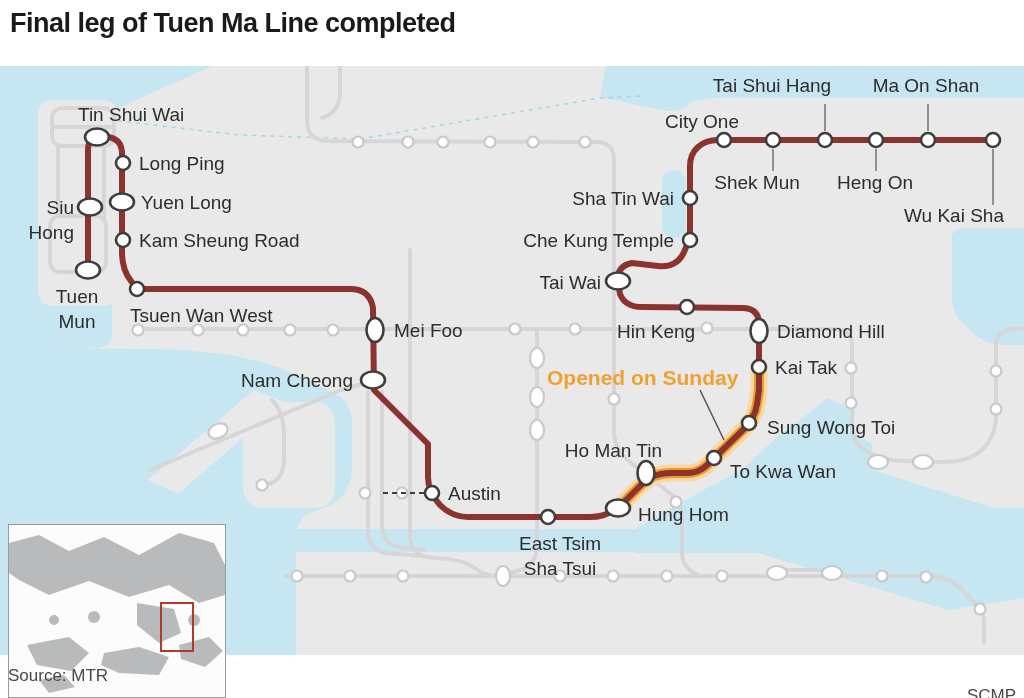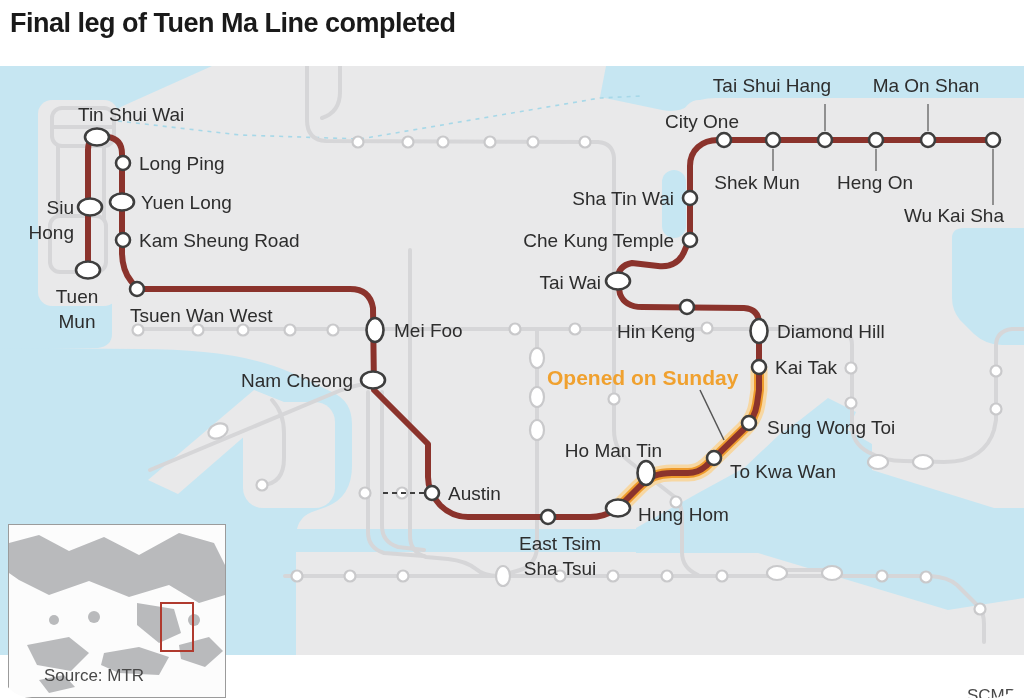--- a/index.html
+++ b/index.html
@@ -1,25 +1,25 @@
 <!DOCTYPE html>
 <html><head>
 <meta charset="utf-8">
 <style>
   html,body{margin:0;padding:0;background:#fff;}
   #page{position:relative;width:1024px;height:698px;background:#ffffff;overflow:hidden;
-        font-family:"Liberation Sans",sans-serif;border-radius:32px;}
+        font-family:"Liberation Sans",sans-serif;}
   #title{position:absolute;left:10px;top:8px;font-size:27px;font-weight:bold;color:#1a1a1a;
          letter-spacing:-0.5px;}
   #map-wrap{position:absolute;left:0;top:66px;width:1024px;height:589px;}
   .stn-label{font:19px "Liberation Sans",sans-serif;fill:#2d2d2d;}
   .annot-label{font:bold 21px "Liberation Sans",sans-serif;}
   #inset{position:absolute;left:8px;top:458px;width:218px;height:174px;background:#fcfcfc;
          border:1px solid #9b9b9b;box-sizing:border-box;}
-  #footer-source{position:absolute;left:8px;top:666px;font-size:17px;color:#484848;padding-left:36px;}
+  #footer-source{position:absolute;left:8px;top:666px;font-size:17px;color:#484848;}
   #footer-brand{position:absolute;right:8px;top:666px;font-size:17px;color:#484848;margin-top:20px;}
 </style>
 </head>
 <body>
 
 <div id="page">
   <div id="title">Final leg of Tuen Ma Line completed</div>
 
   <div id="map-wrap">
     <svg id="map-svg" width="1024" height="589" viewBox="0 66 1024 589" xmlns="http://www.w3.org/2000/svg">

